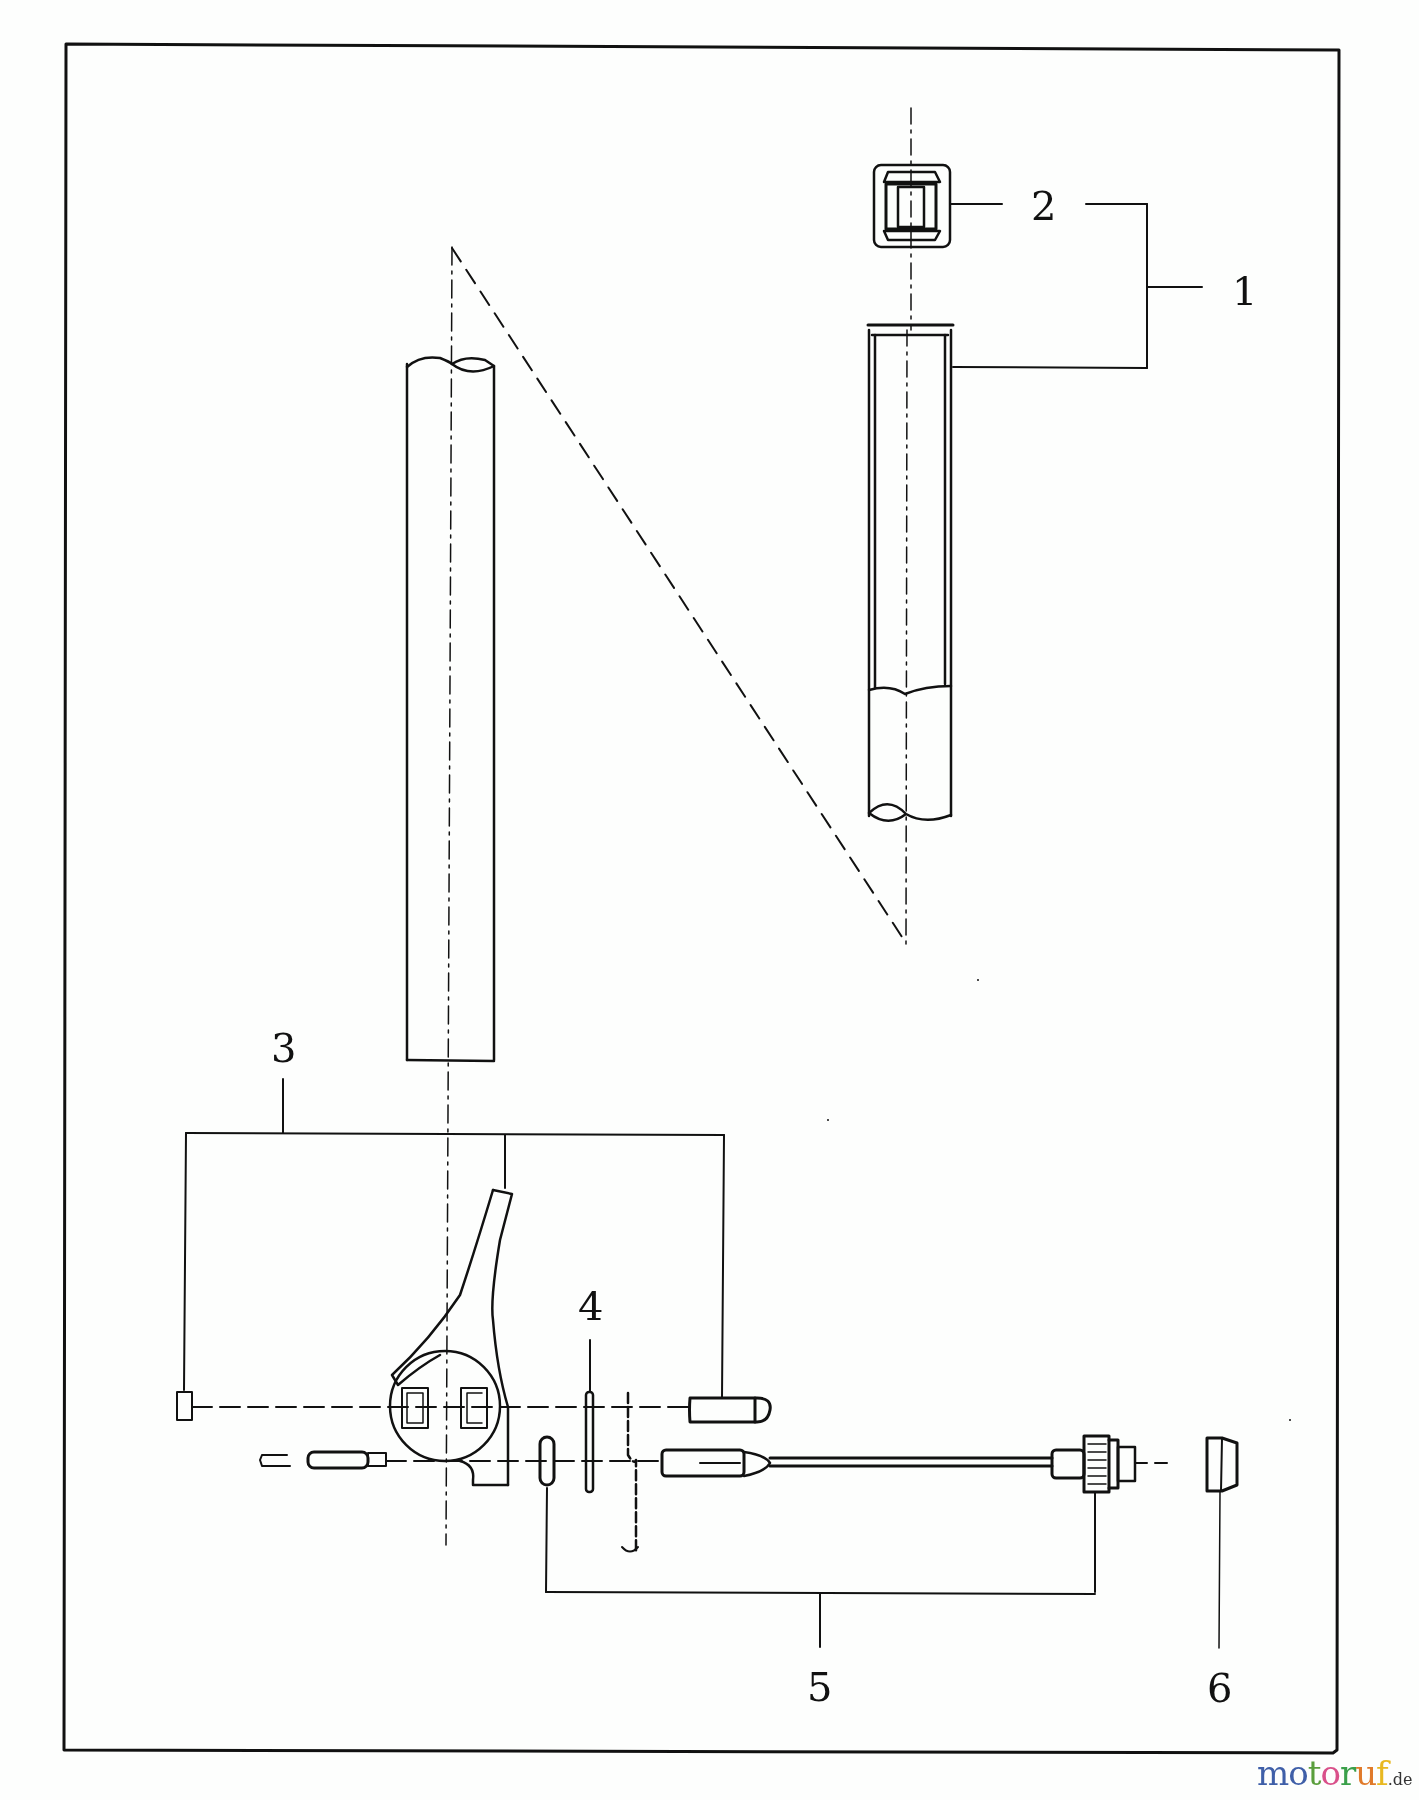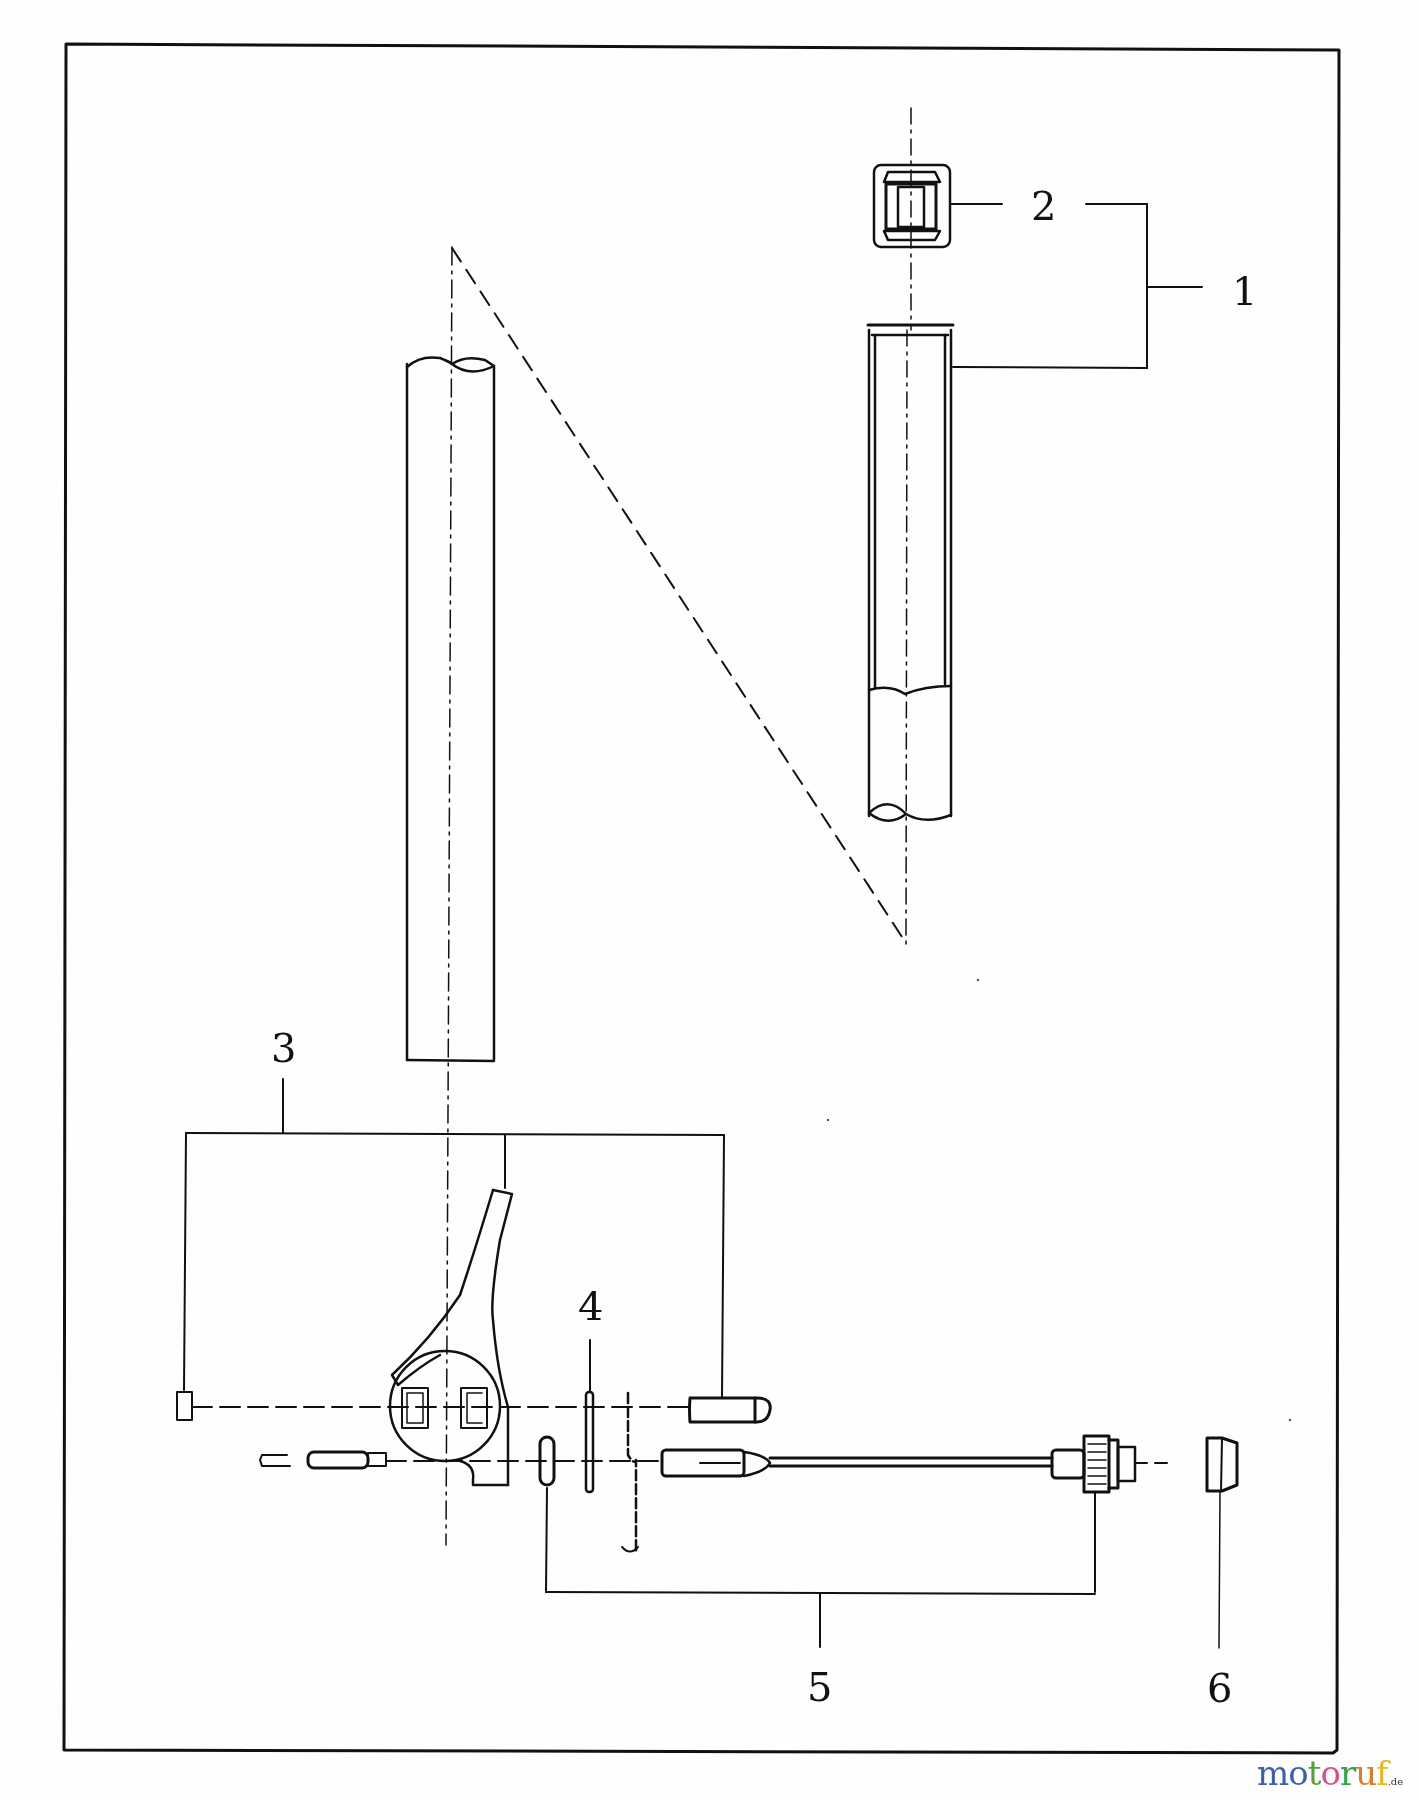--- a/index.html
+++ b/index.html
@@ -1,21 +1,21 @@
 <!DOCTYPE html>
 <html><head>
 <meta charset="utf-8">
 <style>
   html,body{margin:0;padding:0;background:#fdfefd;}
   .page{position:relative;width:1419px;height:1800px;background:#fdfefd;overflow:hidden;}
   svg.diagram{position:absolute;left:0;top:0;}
   .lbl{font-family:"DejaVu Serif",serif;font-size:40px;fill:#111;}
   .logo{position:absolute;left:1257px;top:1756px;font-family:"DejaVu Serif",serif;font-size:34px;letter-spacing:-1px;line-height:1;}
   .logo span{display:inline-block;}
-  .logo .tld{font-size:10px;color:#333;letter-spacing:0;}
+  .logo .tld{font-size:16px;color:#333;letter-spacing:0;}
 </style>
 </head>
 <body>
 
 <div class="page">
   <svg class="diagram" width="1419" height="1800" viewBox="0 0 1419 1800" fill="none" stroke="#111" stroke-linecap="round" stroke-linejoin="round">
 
     <path d="M66 44 L1339 50 L1337 1750 L1333 1753 L64 1750 Z" stroke-width="3"></path>
 
     <g stroke-width="2.5">

